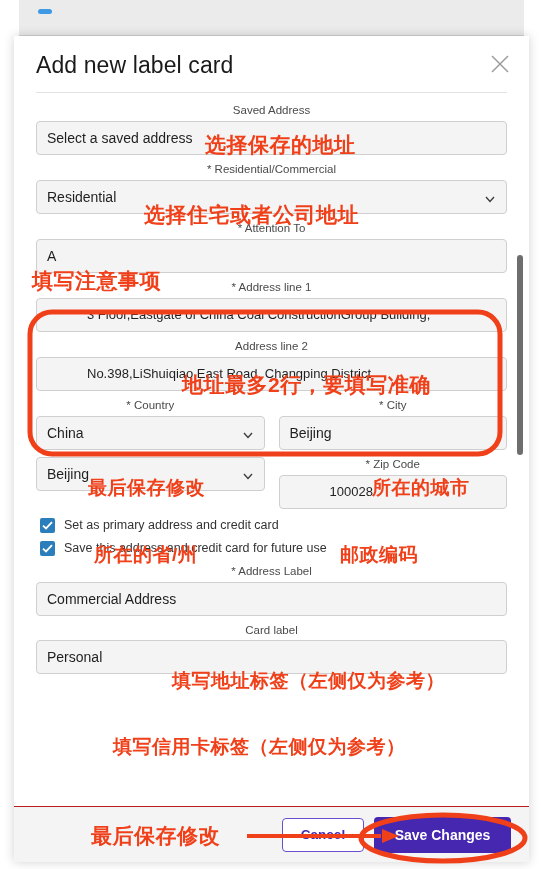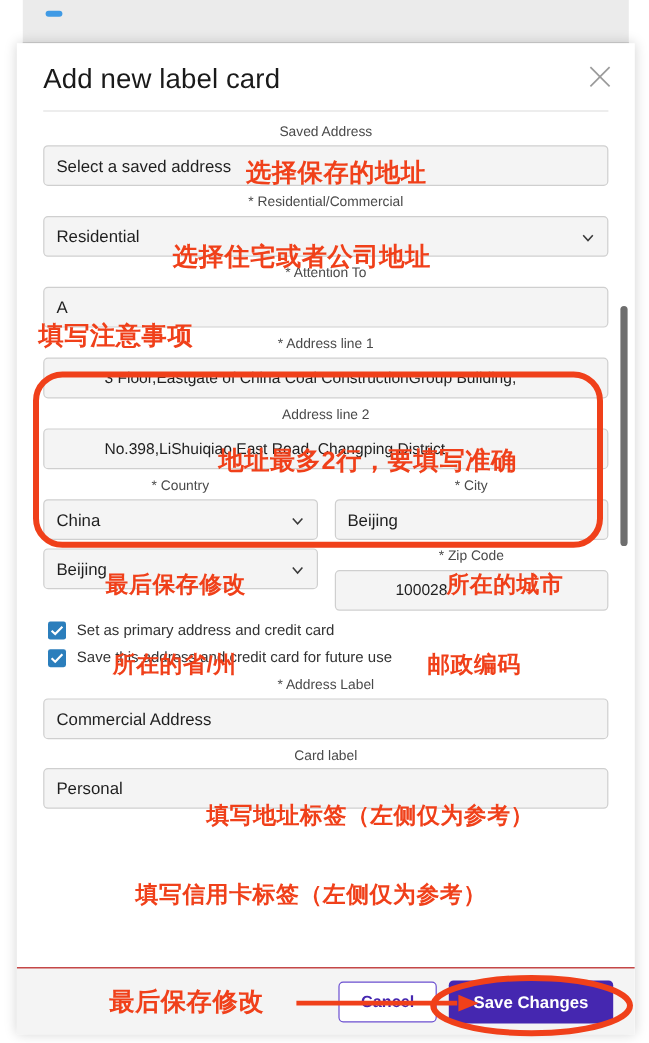--- a/index.html
+++ b/index.html
@@ -398,18 +398,18 @@
     <polygon points="382,829 399,836 382,843" fill="#f0401a"></polygon>
   </svg>
 
   <div class="anno cn" style="left:205px; top:134px;">选择保存的地址</div>
   <div class="anno cn" style="left:144px; top:204px;">选择住宅或者公司地址</div>
   <div class="anno cn" style="left:32px;  top:270px;">填写注意事项</div>
   <div class="anno cn" style="left:182px; top:374px;">地址最多2行，要填写准确</div>
   <div class="anno cn-sm" style="left:88px;  top:478px;">最后保存修改</div>
   <div class="anno cn-sm" style="left:372px; top:478px;">所在的城市</div>
   <div class="anno cn-sm" style="left:94px;  top:545px;text-align:right;">所在的省/州</div>
-  <div class="anno cn-sm" style="left:356px; top:545px;">邮政编码</div>
+  <div class="anno cn-sm" style="left:340px; top:545px;">邮政编码</div>
   <div class="anno cn-sm" style="left:172px; top:671px;">填写地址标签（左侧仅为参考）</div>
   <div class="anno cn-sm" style="left:113px; top:737px;">填写信用卡标签（左侧仅为参考）</div>
   <div class="anno cn" style="left:91px;  top:825px;">最后保存修改</div>
 
 </div>
 
 </body></html>

